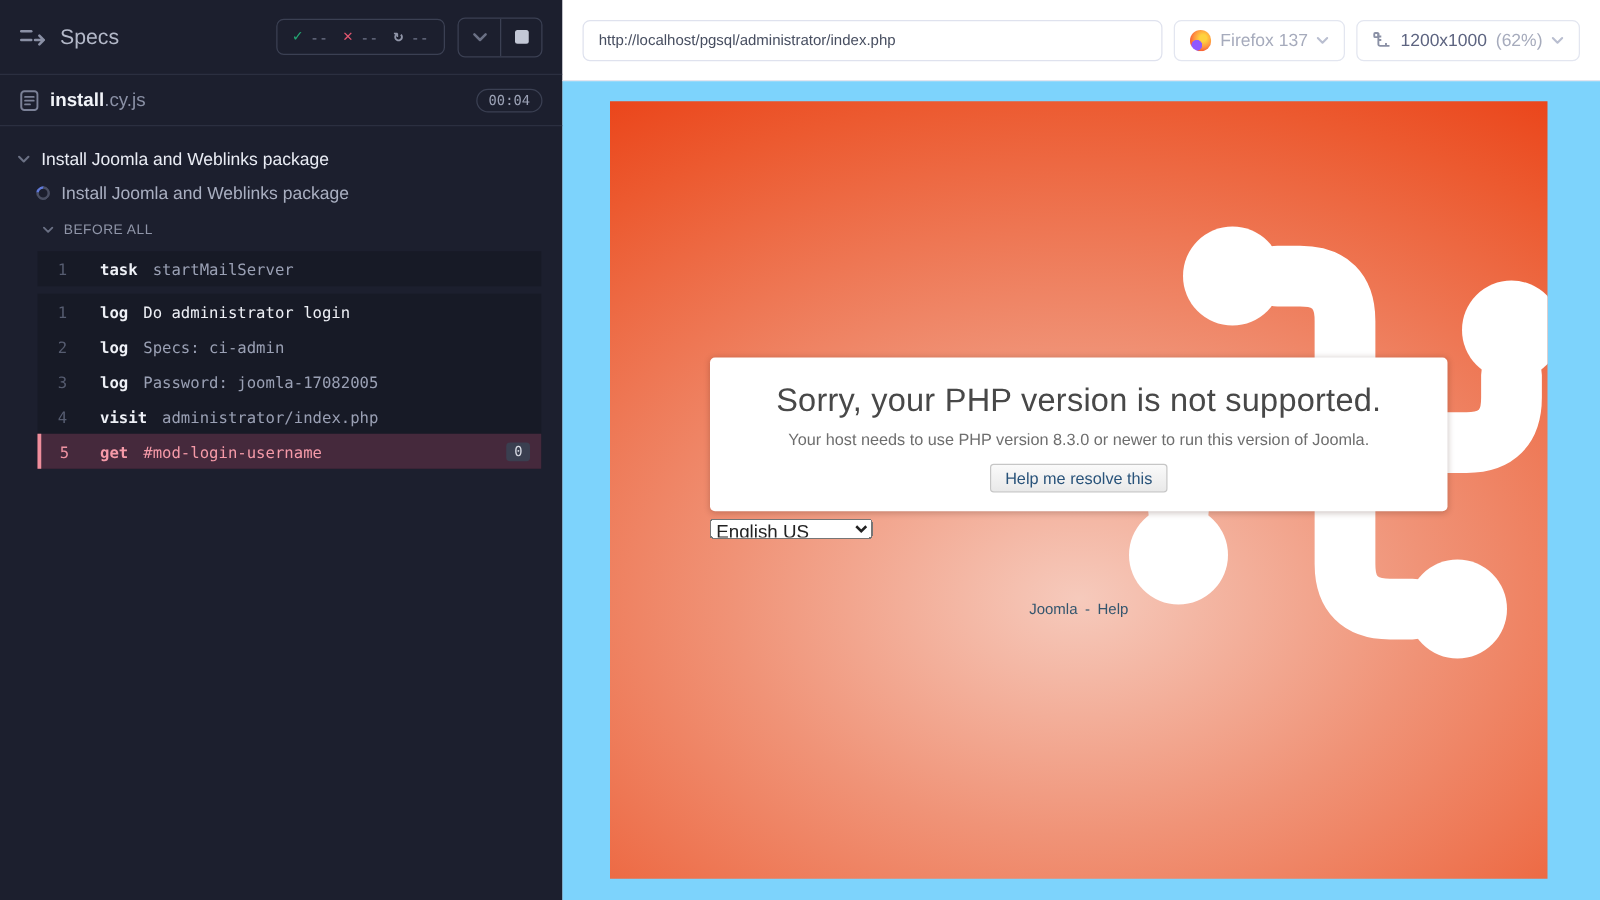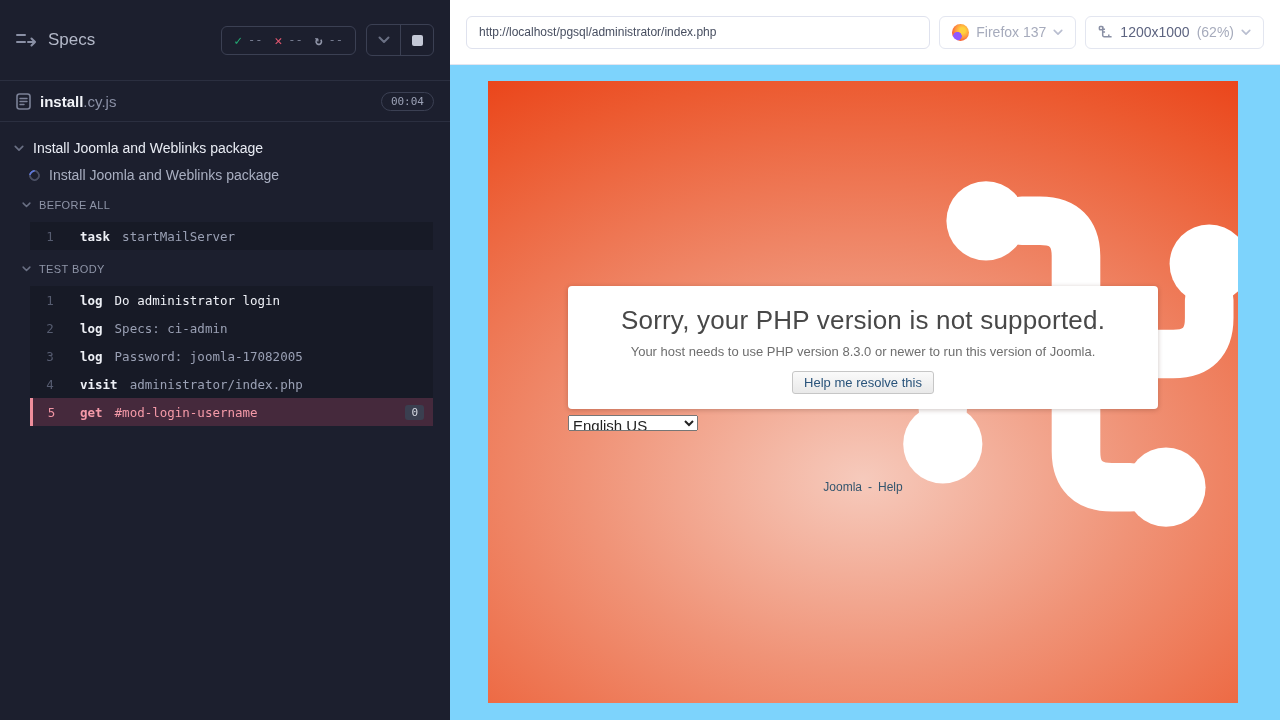--- a/index.html
+++ b/index.html
@@ -1,21 +1,21 @@
 <!DOCTYPE html>
 <html><head>
 <meta charset="utf-8">
 <style>
   * { margin:0; padding:0; box-sizing:border-box; }
   html,body { width:1280px; height:720px; overflow:hidden; }
   body { font-family:"Liberation Sans", sans-serif; display:flex; background:#e3e5ef; }
 
   
   .runner { width:450px; height:720px; background:#1c1f2e; flex:none; display:flex; flex-direction:column; }
-  .runner-header { height:81px; flex:none; display:flex; align-items:center; padding:0 16px; border-bottom:1px solid #2b2f40; }
+  .runner-header { height:60px; flex:none; display:flex; align-items:center; padding:0 16px; border-bottom:1px solid #2b2f40; }
   .specs-title { display:flex; align-items:center; gap:12px; color:#b3b8c8; font-size:17px; }
   .runner-header .spacer { flex:1; }
   .stats-box { display:flex; align-items:center; gap:12px; border:1px solid #3b4053; border-radius:6px; padding:6px 12px; margin-right:10px; }
   .stat { display:flex; align-items:center; gap:6px; font-size:12px; color:#747a8e; font-family:"DejaVu Sans Mono", monospace; }
   .stat .ic { font-size:13px; font-weight:bold; }
   .ic-pass { color:#23a873; }
   .ic-fail { color:#e45770; }
   .ic-pend { color:#9095a8; font-weight:normal; }
   .controls-box { display:flex; align-items:stretch; border:1px solid #3b4053; border-radius:6px; overflow:hidden; }
   .ctrl-btn { width:33px; height:30px; display:flex; align-items:center; justify-content:center; cursor:pointer; }
@@ -27,21 +27,21 @@
   .spec-ext { font-size:15px; color:#8a90a5; font-weight:normal; }
   .spec-row .spacer { flex:1; }
   .timer-pill { border:1px solid #3b4053; border-radius:11px; padding:2px 9px; font-size:11px; color:#9ba1b5; font-family:"DejaVu Sans Mono", monospace; }
 
   .reporter { padding-top:14px; overflow:hidden; }
   .suite-row { display:flex; align-items:center; gap:9px; padding-left:14px; height:24px; cursor:pointer; }
   .suite-title { color:#e9ecf4; font-size:14px; }
   .test-row { display:flex; align-items:center; gap:9px; padding-left:29px; height:30px; cursor:pointer; }
   .test-title { color:#a9afc1; font-size:14px; }
   .spinner { width:11px; height:11px; border-radius:50%; border:2px solid #4a4f63; border-top-color:#6079d8; transform:rotate(-40deg); flex:none; }
-  .section-hdr { display:flex; align-items:center; gap:8px; padding-left:22px; height:26px; margin-top:2px; cursor:pointer; }
+  .section-hdr { display:flex; align-items:center; gap:8px; padding-left:34px; height:26px; margin-top:2px; cursor:pointer; }
   .section-label { color:#8f95a8; font-size:11px; letter-spacing:.4px; }
   .cmd-block { margin:4px 0 6px 30px; width:403px; background:#171a26; }
   .cmd-row { display:flex; align-items:center; height:28px; font-family:"DejaVu Sans Mono","Liberation Mono", monospace; font-size:12.5px; cursor:pointer; }
   .cmd-num { width:40px; text-align:center; color:#565c70; flex:none; }
   .cmd-name { font-weight:bold; color:#eef0f6; margin-left:10px; }
   .cmd-msg { color:#9aa0b4; margin-left:12px; white-space:nowrap; }
   .cmd-msg.strong { color:#eef0f6; font-weight:normal; }
   .cmd-row.active { background:#45293c; border-left:3px solid #ef8e9c; }
   .cmd-row.active .cmd-num { width:37px; color:#ef93a2; }
   .cmd-row.active .cmd-name { color:#f59aa8; }
@@ -154,26 +154,20 @@
     </div>
 
     <div class="cmd-block">
       <div class="cmd-row">
         <span class="cmd-num">1</span>
         <span class="cmd-name">task</span>
         <span class="cmd-msg">startMailServer</span>
       </div>
     </div>
 
-    <div class="section-hdr">
-      <svg class="chev" width="9" height="6" viewBox="0 0 12 8">
-          <path d="M1.5 1.5 L6 6 L10.5 1.5"></path>
-        </svg>
-      <span class="section-label">TEST BODY</span>
-    </div>
 
     <div class="cmd-block">
       <div class="cmd-row">
         <span class="cmd-num">1</span>
         <span class="cmd-name">log</span>
         <span class="cmd-msg strong">Do administrator login</span>
       </div>
       <div class="cmd-row">
         <span class="cmd-num">2</span>
         <span class="cmd-name">log</span>

